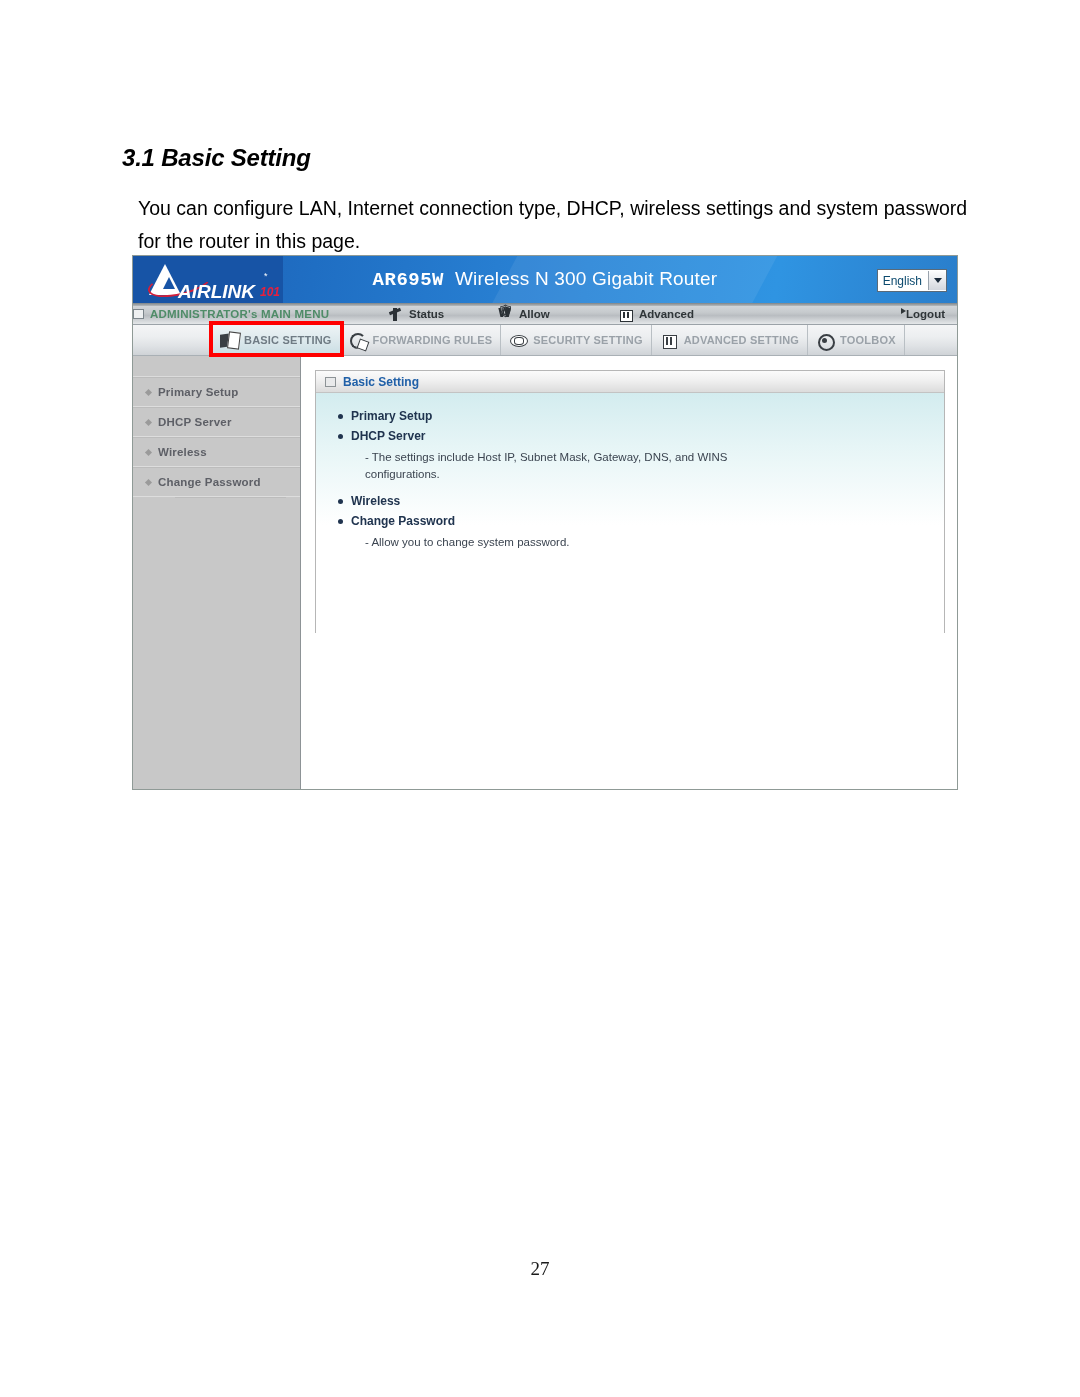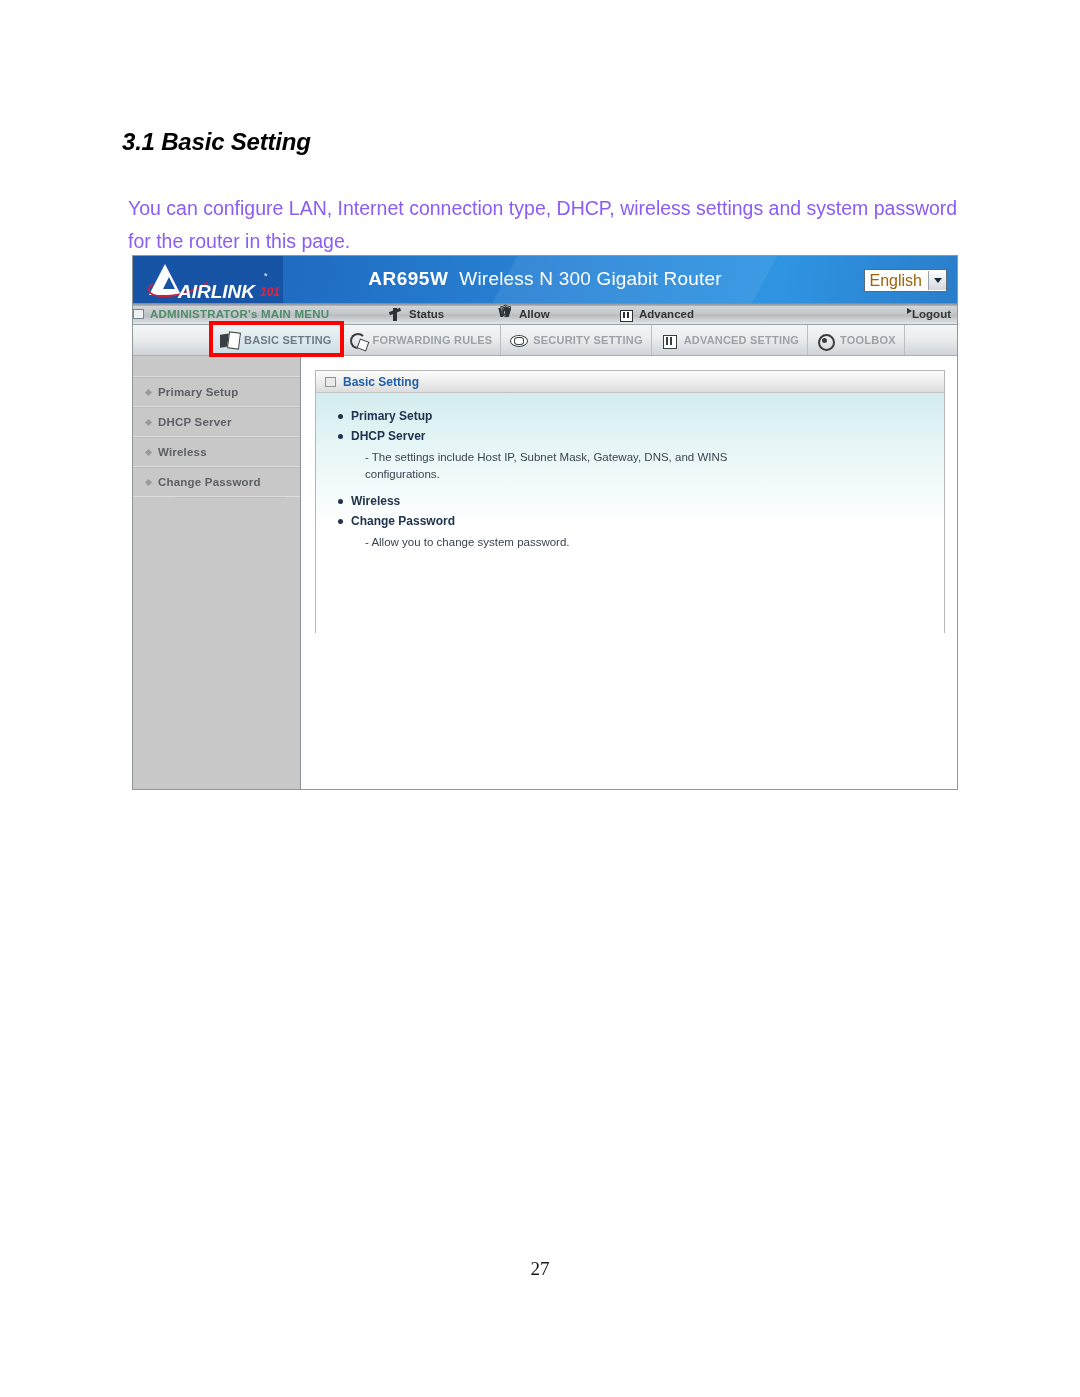--- a/index.html
+++ b/index.html
@@ -12,35 +12,35 @@
     height: 1397px;
     position: relative;
     font-family: "Liberation Sans", sans-serif;
     overflow: hidden;
   }
 
   
   .doc-heading {
     position: absolute;
     left: 122px;
-    top: 128px;
+    top: 144px;
     font-size: 24px;
     font-weight: bold;
     font-style: italic;
     color: #000;
     letter-spacing: -0.2px;
   }
   .doc-para {
     position: absolute;
-    left: 128px;
+    left: 138px;
     top: 192px;
     width: 830px;
     font-size: 19.5px;
     line-height: 33px;
-    color: #8b5cf6;
+    color: #000000;
   }
 
   .page-number {
     position: absolute;
     left: 0;
     top: 1258px;
     width: 1080px;
     text-align: center;
     font-family: "Liberation Serif", serif;
     font-size: 19px;
@@ -144,33 +144,33 @@
   .banner-title {
     position: absolute;
     left: 0; top: 12px;
     width: 100%;
     text-align: center;
     color: #ffffff;
     font-size: 19px;
     z-index: 3;
     letter-spacing: 0.2px;
   }
-  .banner-title b { font-weight: bold; letter-spacing: 0.5px; }
+  .banner-title b { font-weight: bold; letter-spacing: 0.5px; font-family: Liberation Mono, monospace; }
   .lang-select {
     position: absolute;
     right: 10px;
     top: 13px;
     z-index: 4;
     display: flex;
     align-items: center;
     height: 21px;
     background: #ffffff;
     border: 1px solid #5a6a78;
-    font-size: 16px;
-    color: #a16207;
+    font-size: 12px;
+    color: #0c4a6e;
     padding-left: 5px;
   }
   .lang-select .lang-label { padding-right: 6px; }
   .lang-arrow {
     width: 17px; height: 19px;
     background: linear-gradient(#fdfdfd,#d3d7de);
     border-left: 1px solid #9aa3ad;
     display: flex; align-items: center; justify-content: center;
   }
   .lang-arrow i {
@@ -206,21 +206,21 @@
   }
   .mm-item {
     display: flex; align-items: center; gap: 6px;
     color: #2f3538; font-weight: bold;
   }
   .mm-status { width: 110px; }
   .mm-wizard { width: 120px; }
   .mm-advanced { flex: 1; }
   .mm-logout {
     display: flex; align-items: flex-start; gap: 0;
-    padding-right: 6px; color: #2f3538; font-weight: bold;
+    padding-right: 12px; color: #2f3538; font-weight: bold;
   }
   .sq-icon {
     width: 9px; height: 8px;
     border: 1px solid #7c858b;
     background: #eef0f1;
     display: inline-block;
   }
   .ic {
     width: 15px; height: 14px;
     display: inline-block;

